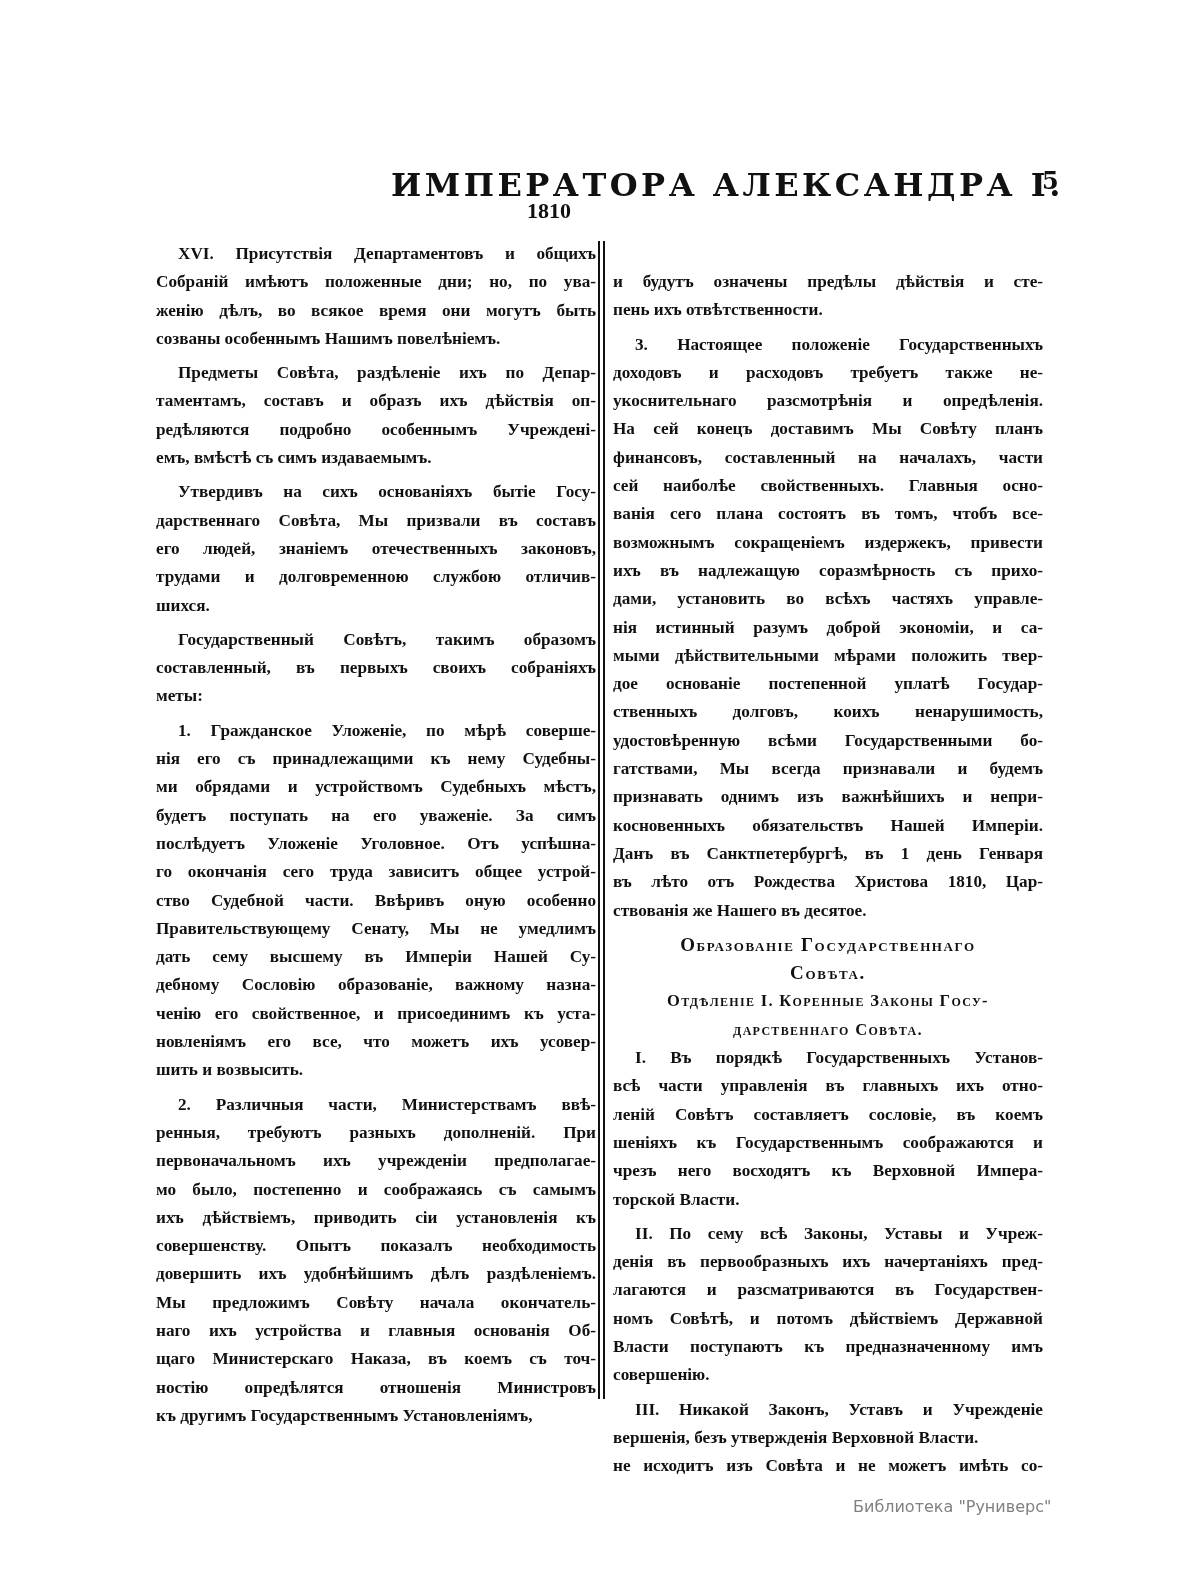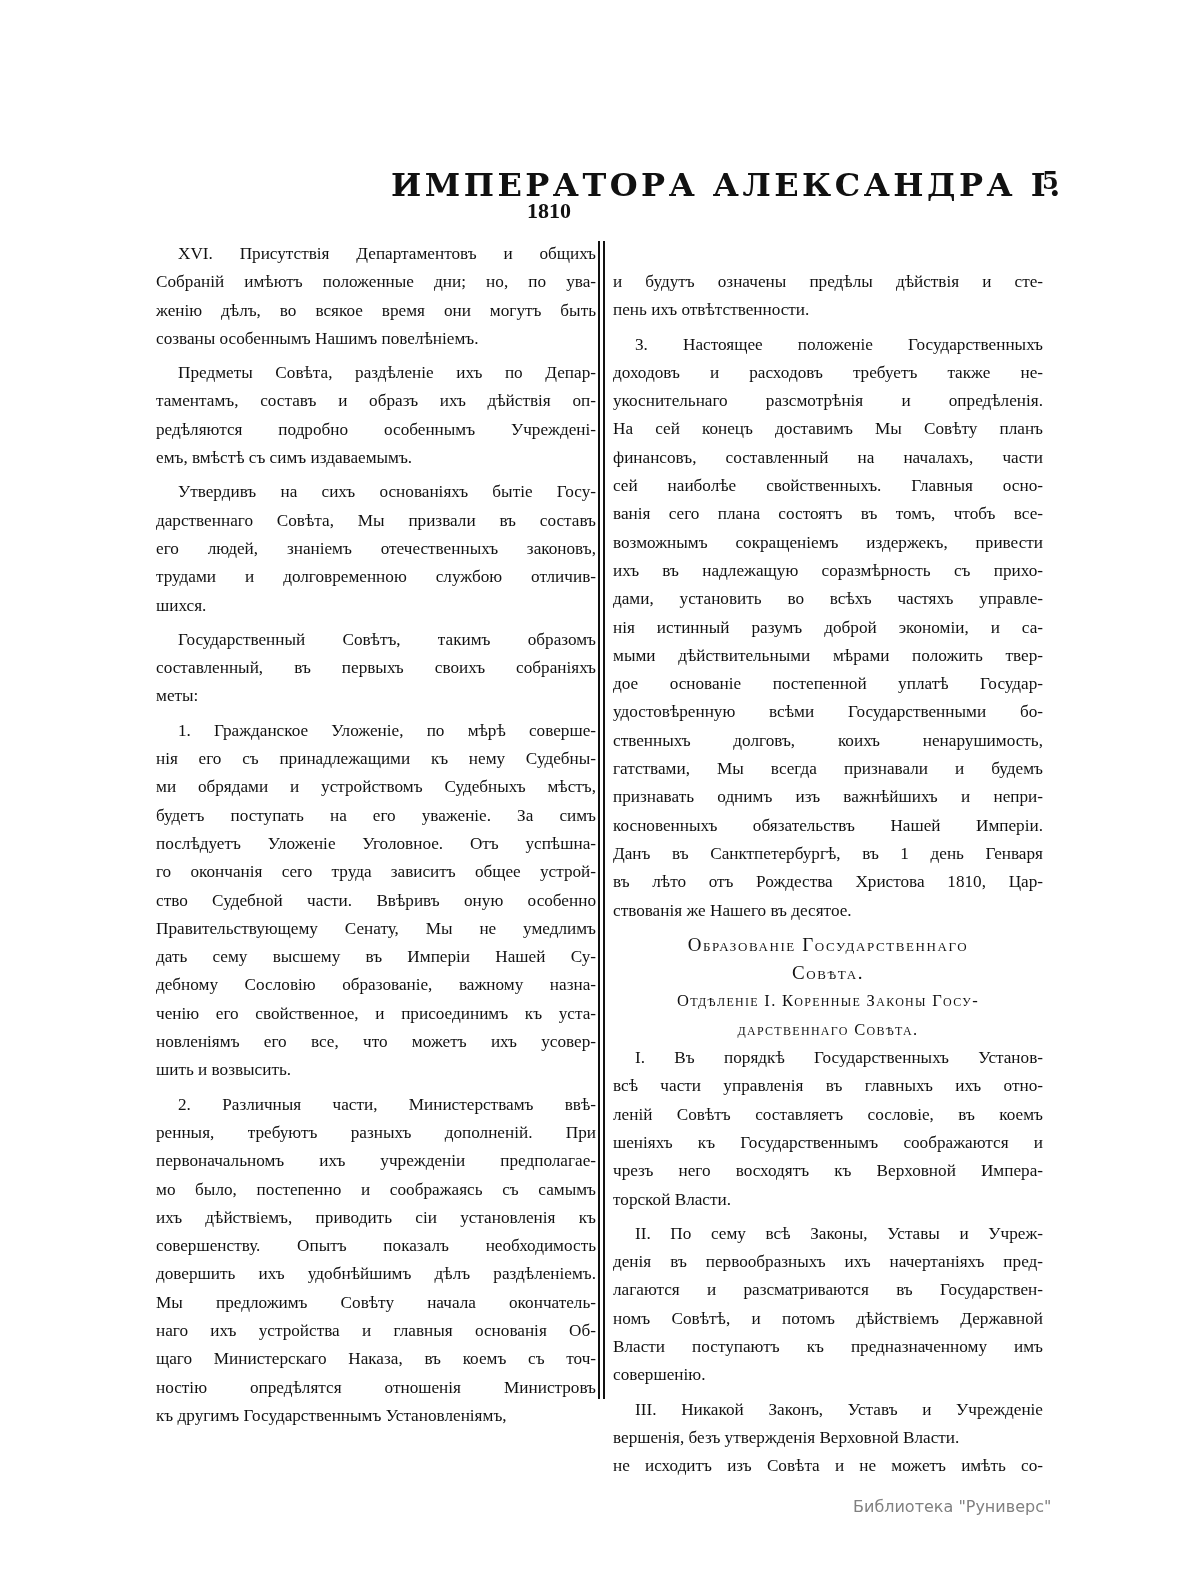--- a/index.html
+++ b/index.html
@@ -4,21 +4,21 @@
 <style>
   html, body { margin: 0; padding: 0; background: #ffffff; }
   body { width: 1200px; height: 1572px; position: relative; overflow: hidden;
          font-family: "DejaVu Serif", "Liberation Serif", serif; color: #111; }
   .running-head { position: absolute; top: 166px; left: 391px; font-size: 32px; font-weight: bold;
                   letter-spacing: 3.5px; font-family: "DejaVu Serif", serif; }
   .page-num { position: absolute; top: 166px; left: 1042px; font-size: 24px; font-weight: bold; }
   .year { position: absolute; top: 198px; left: 527px; font-size: 22px; font-weight: bold;
           font-family: "Liberation Serif", serif; }
   .col { position: absolute; top: 240px; width: 440px; font-size: 17.2px; line-height: 28.3px;
-         font-weight: normal; font-family: "Liberation Serif", serif; }
+         font-weight: bold; font-family: "Liberation Serif", serif; }
   .col-left { left: 156px; }
   .col-right { left: 613px; width: 430px; margin-top: 28px; }
   .line { display: block; white-space: nowrap; text-align: justify; text-align-last: justify; height: 28.3px; }
   .line.last { text-align-last: left; }
   .line.indent { padding-left: 22px; }
   .line.center { text-align: left; text-align-last: center; }
   .gap { height: 6px; }
   .divider { position: absolute; top: 241px; height: 1158px; width: 3px; border-left: 2px solid #111;
              border-right: 2px solid #111; left: 598px; }
   .heading1 { font-size: 19px; letter-spacing: 1.6px; font-variant: small-caps; }
@@ -109,22 +109,22 @@
         <span class="line">На сей конецъ доставимъ Мы Совѣту планъ</span>
         <span class="line">финансовъ, составленный на началахъ, части</span>
         <span class="line">сей наиболѣе свойственныхъ. Главныя осно-</span>
         <span class="line">ванія сего плана состоятъ въ томъ, чтобъ все-</span>
         <span class="line">возможнымъ сокращеніемъ издержекъ, привести</span>
         <span class="line">ихъ въ надлежащую соразмѣрность съ прихо-</span>
         <span class="line">дами, установить во всѣхъ частяхъ управле-</span>
         <span class="line">нія истинный разумъ доброй экономіи, и са-</span>
         <span class="line">мыми дѣйствительными мѣрами положить твер-</span>
         <span class="line">дое основаніе постепенной уплатѣ Государ-</span>
+        <span class="line">ственныхъ долговъ, коихъ ненарушимость,</span>
         <span class="line">удостовѣренную всѣми Государственными бо-</span>
-        <span class="line">ственныхъ долговъ, коихъ ненарушимость,</span>
         <span class="line">гатствами, Мы всегда признавали и будемъ</span>
         <span class="line">признавать однимъ изъ важнѣйшихъ и непри-</span>
         <span class="line">косновенныхъ обязательствъ Нашей Имперіи.</span>
         <span class="line">Данъ въ Санктпетербургѣ, въ 1 день Генваря</span>
         <span class="line">въ лѣто отъ Рождества Христова 1810, Цар-</span>
         <span class="line last">ствованія же Нашего въ десятое.</span>
       </div>
       <div class="gap"></div>
       <div>
         <span class="line center heading1">Образованіе Государственнаго</span>

